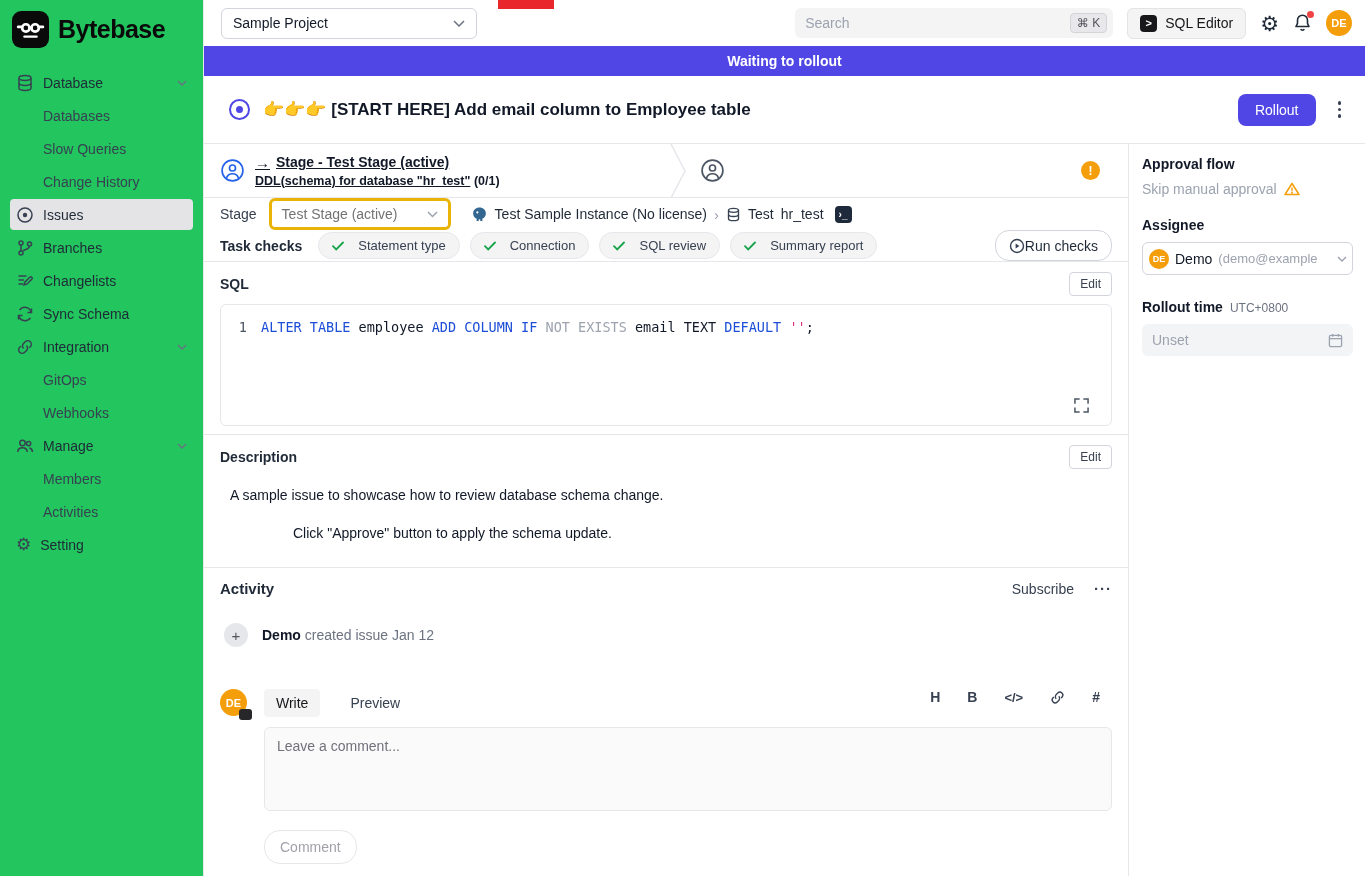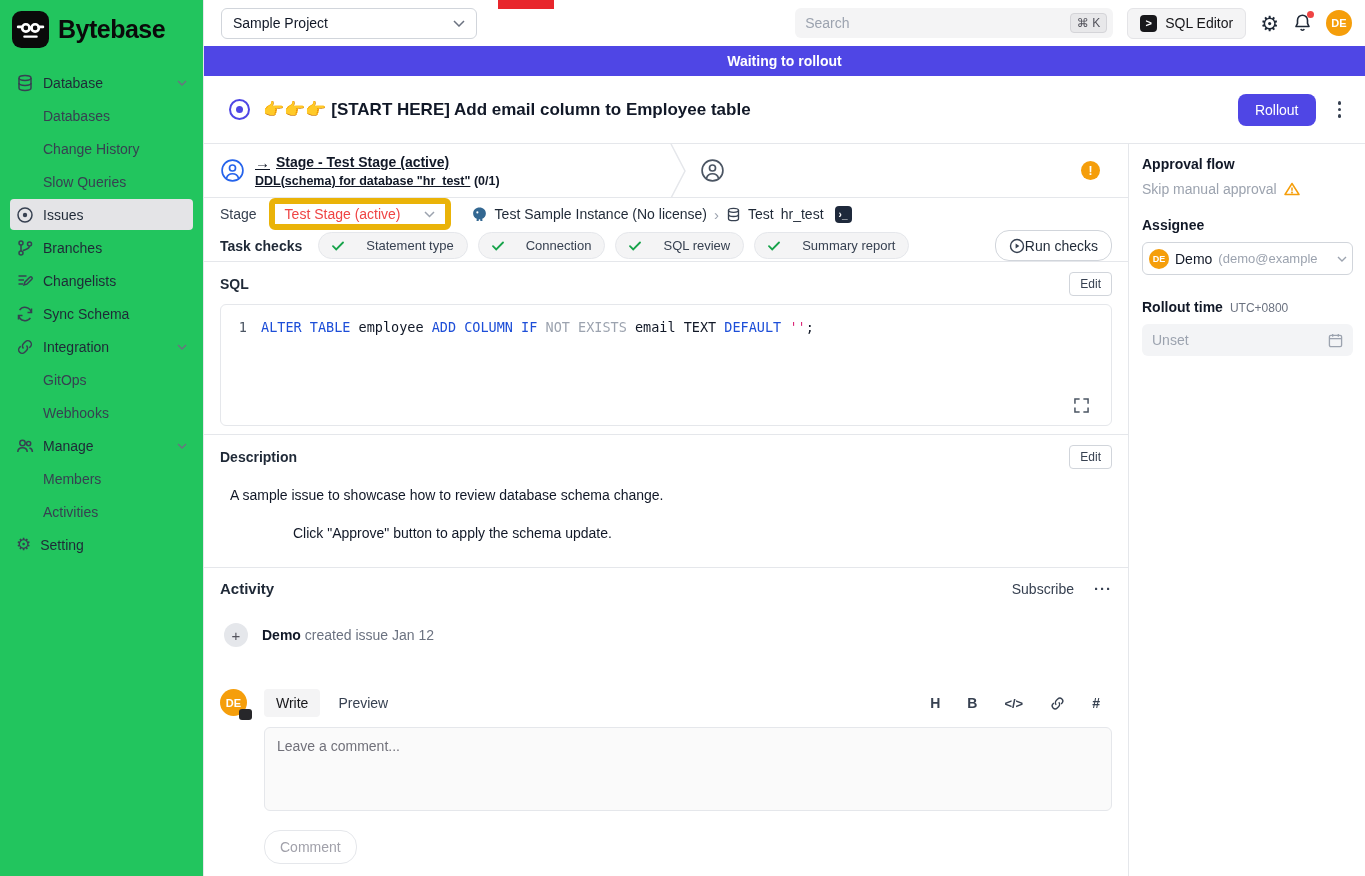--- a/index.html
+++ b/index.html
@@ -67,29 +67,29 @@
   .stage1-detail { font-size:12.5px; font-weight:bold; color:#111827; }
   .stage1-detail .u { text-decoration:underline; }
   .stage2-name { font-size:14px; font-weight:500; color:#1f2937; }
   .stage2-detail { font-size:12.5px; color:#374151; }
   .stage-sep { margin:0 14px 0 170px; flex-shrink:0; }
   .alert-circle { margin-left:auto; margin-right:12px; width:19px; height:19px; border-radius:50%; background:#f59e0b; color:#fff; font-size:12px; font-weight:bold; display:flex; align-items:center; justify-content:center; }
 
   
   .stage-bar { height:52px; display:flex; align-items:center; padding:0 16px; gap:12px; }
   .stage-bar-label { font-size:14px; color:#374151; }
-  .stage-select { width:182px; height:32px; border:6px solid #eab308; border-radius:6px; display:flex; align-items:center; justify-content:space-between; padding:0 10px; font-size:14px; color:#ef4444; cursor:pointer; }
+  .stage-select { width:182px; height:32px; border:3px solid #eab308; border-radius:6px; display:flex; align-items:center; justify-content:space-between; padding:0 10px; font-size:14px; color:#737373; cursor:pointer; }
   .inst-group { display:flex; align-items:center; gap:7px; font-size:14px; color:#1f2937; margin-left:8px; }
   .crumb-sep { color:#9ca3af; font-size:15px; }
   .mini-sql-ic { width:17px; height:17px; background:#1e293b; border-radius:4px; color:#fff; font-size:10px; font-weight:bold; display:flex; align-items:center; justify-content:center; margin-left:4px; }
 
   
   .task-checks { height:46px; border-bottom:1px solid #e5e7eb; display:flex; align-items:center; padding:0 16px; gap:10px; }
   .tc-label { font-size:14px; font-weight:600; color:#1f2937; margin-right:6px; }
-  .pill { display:flex; align-items:center; gap:22px; height:27px; padding:0 13px; background:#f4f4f5; border:1px solid #e5e7eb; border-radius:14px; font-size:13px; color:#374151; cursor:pointer; }
+  .pill { display:flex; align-items:center; gap:14px; height:27px; padding:0 13px; background:#f4f4f5; border:1px solid #e5e7eb; border-radius:14px; font-size:13px; color:#374151; cursor:pointer; }
   .run-checks { margin-left:auto; height:31px; display:flex; align-items:center; gap:0; border:1px solid #d1d5db; background:#fff; border-radius:14px; padding:0 13px; font-size:14px; color:#1f2937; cursor:pointer; }
 
   
   .sql-section { padding:10px 16px 8px; border-bottom:1px solid #e5e7eb; }
   .sec-head { display:flex; align-items:center; justify-content:space-between; }
   .sec-title { font-size:14px; font-weight:600; color:#1f2937; }
   .edit-btn { height:24px; padding:0 10px; border:1px solid #d1d5db; background:#fff; border-radius:4px; font-size:12px; color:#374151; cursor:pointer; }
   .code-block { margin-top:8px; border:1px solid #e5e7eb; border-radius:6px; height:122px; position:relative; padding:12px 0; background:#fff; }
   .code-line { display:flex; font-family:"DejaVu Sans Mono", monospace; font-size:13.5px; line-height:20px; white-space:pre; }
   .ln { width:40px; text-align:right; padding-right:14px; color:#4b5563; flex-shrink:0; }
@@ -113,21 +113,21 @@
   .event-row { margin-top:26px; display:flex; align-items:center; gap:14px; padding-left:4px; }
   .plus-circle { width:24px; height:24px; border-radius:50%; background:#e5e7eb; color:#52525b; font-size:15px; display:flex; align-items:center; justify-content:center; }
   .event-text { font-size:14px; color:#6b7280; }
   .event-text b { color:#111827; font-weight:600; }
   .editor-row { margin-top:42px; display:flex; }
   .cmt-avatar-wrap { position:relative; width:27px; height:27px; flex-shrink:0; }
   .cmt-avatar-wrap .avatar { width:27px; height:27px; }
   .bubble-badge { position:absolute; right:-5px; bottom:-4px; width:13px; height:11px; background:#27272a; border-radius:3px; }
   .bubble-badge:after { content:""; position:absolute; left:2px; bottom:-3px; border:3px solid transparent; border-top-color:#27272a; }
   .editor-col { flex:1; margin-left:17px; min-width:0; }
-  .tab-row { display:flex; align-items:center; }
+  .tab-row { display:flex; align-items:flex-start;gap:12px; }
   .tab { font-size:14px; color:#18181b; padding:6px 12px; border-radius:4px; cursor:pointer; }
   .tab.active { background:#f4f4f5; }
   .tab + .tab { margin-left:6px; color:#374151; }
   .fmt-toolbar { margin-left:auto; display:flex; align-items:center; gap:27px; color:#374151; padding-right:12px; }
   .fmt-btn { background:none; border:none; font-size:14px; font-weight:bold; color:#374151; cursor:pointer; font-family:"Liberation Sans",sans-serif; }
   .fmt-btn.code { font-weight:600; font-size:13px; }
   .comment-box { margin-top:10px; width:100%; height:84px; background:#fafafa; border:1px solid #e5e7eb; border-radius:6px; padding:10px 12px; font-size:14px; color:#374151; font-family:"Liberation Sans",sans-serif; resize:none; outline:none; }
   .comment-box::placeholder { color:#71717a; }
   .comment-btn { margin-top:15px; padding:8px 15px; border:1px solid #e5e7eb; background:#fff; border-radius:16px; font-size:14px; color:#a1a1aa; cursor:default; }
 
@@ -172,24 +172,24 @@
         </svg>
       <span>Database</span>
       <svg class="chev" width="10" height="6" viewBox="0 0 10 6" fill="none" stroke="currentColor" stroke-width="1.4">
           <path d="M1 1l4 4 4-4"></path>
         </svg>
     </div>
     <div class="nav-sub">
         <span>Databases</span>
       </div>
     <div class="nav-sub">
+        <span>Slow Queries</span>
+      </div>
+    <div class="nav-sub">
         <span>Change History</span>
-      </div>
-    <div class="nav-sub">
-        <span>Slow Queries</span>
       </div>
     <div class="nav-item active">
       <svg class="nav-ic" viewBox="0 0 18 18" fill="none" stroke="currentColor" stroke-width="1.5">
           <circle cx="9" cy="9" r="7"></circle>
           <circle cx="9" cy="9" r="2.2" fill="currentColor" stroke="none"></circle>
         </svg>
       <span>Issues</span>
     </div>
     <div class="nav-item">
       <svg class="nav-ic" viewBox="0 0 18 18" fill="none" stroke="currentColor" stroke-width="1.5">

